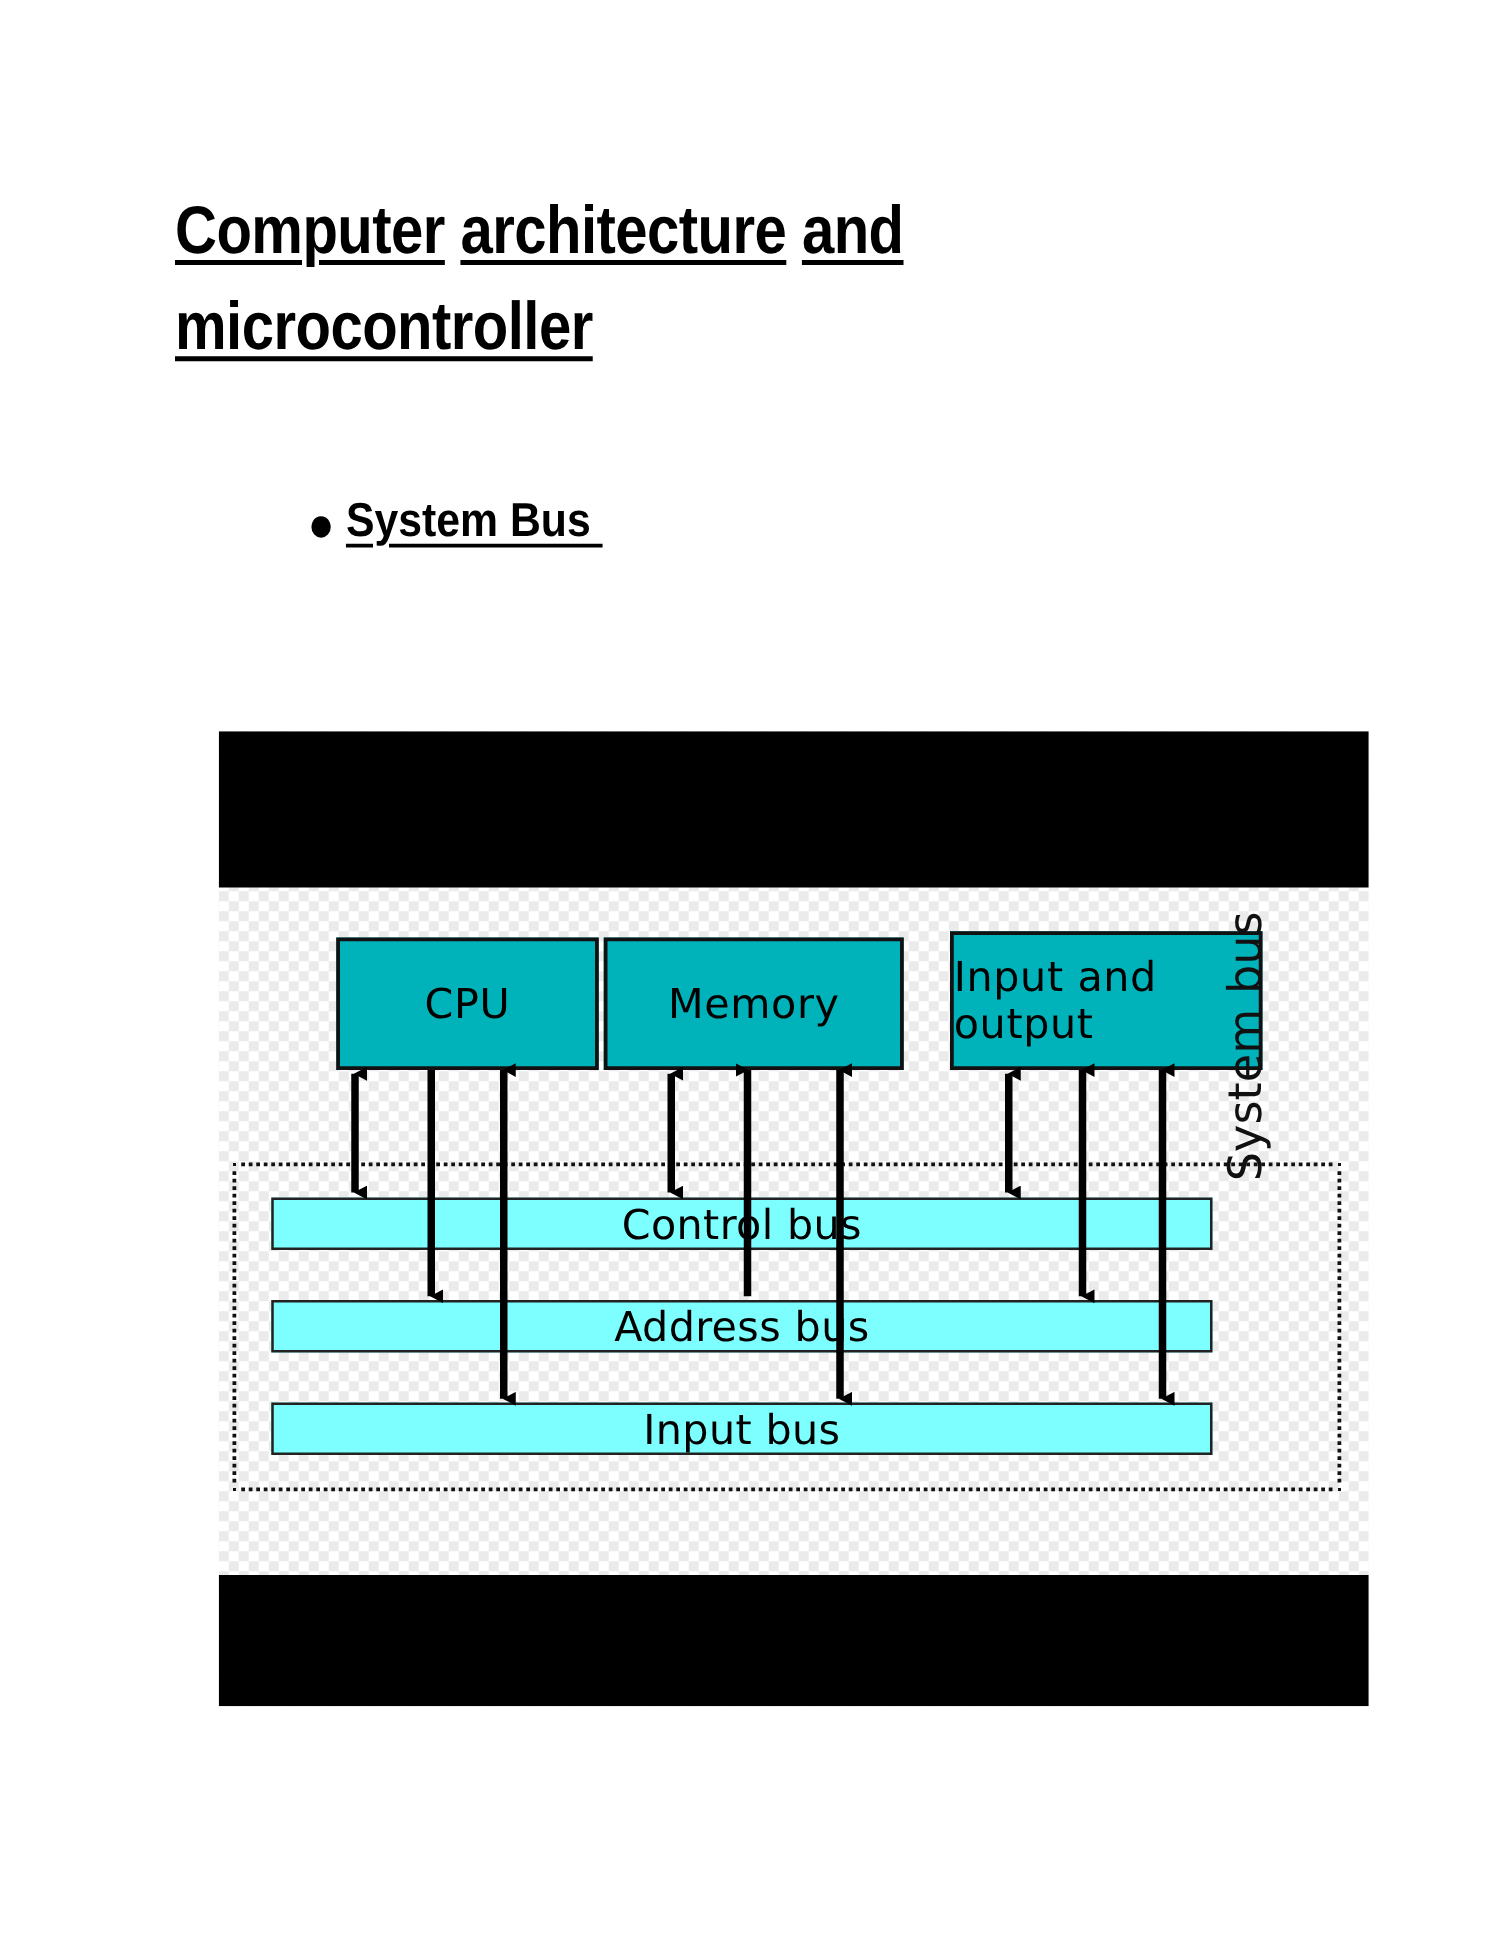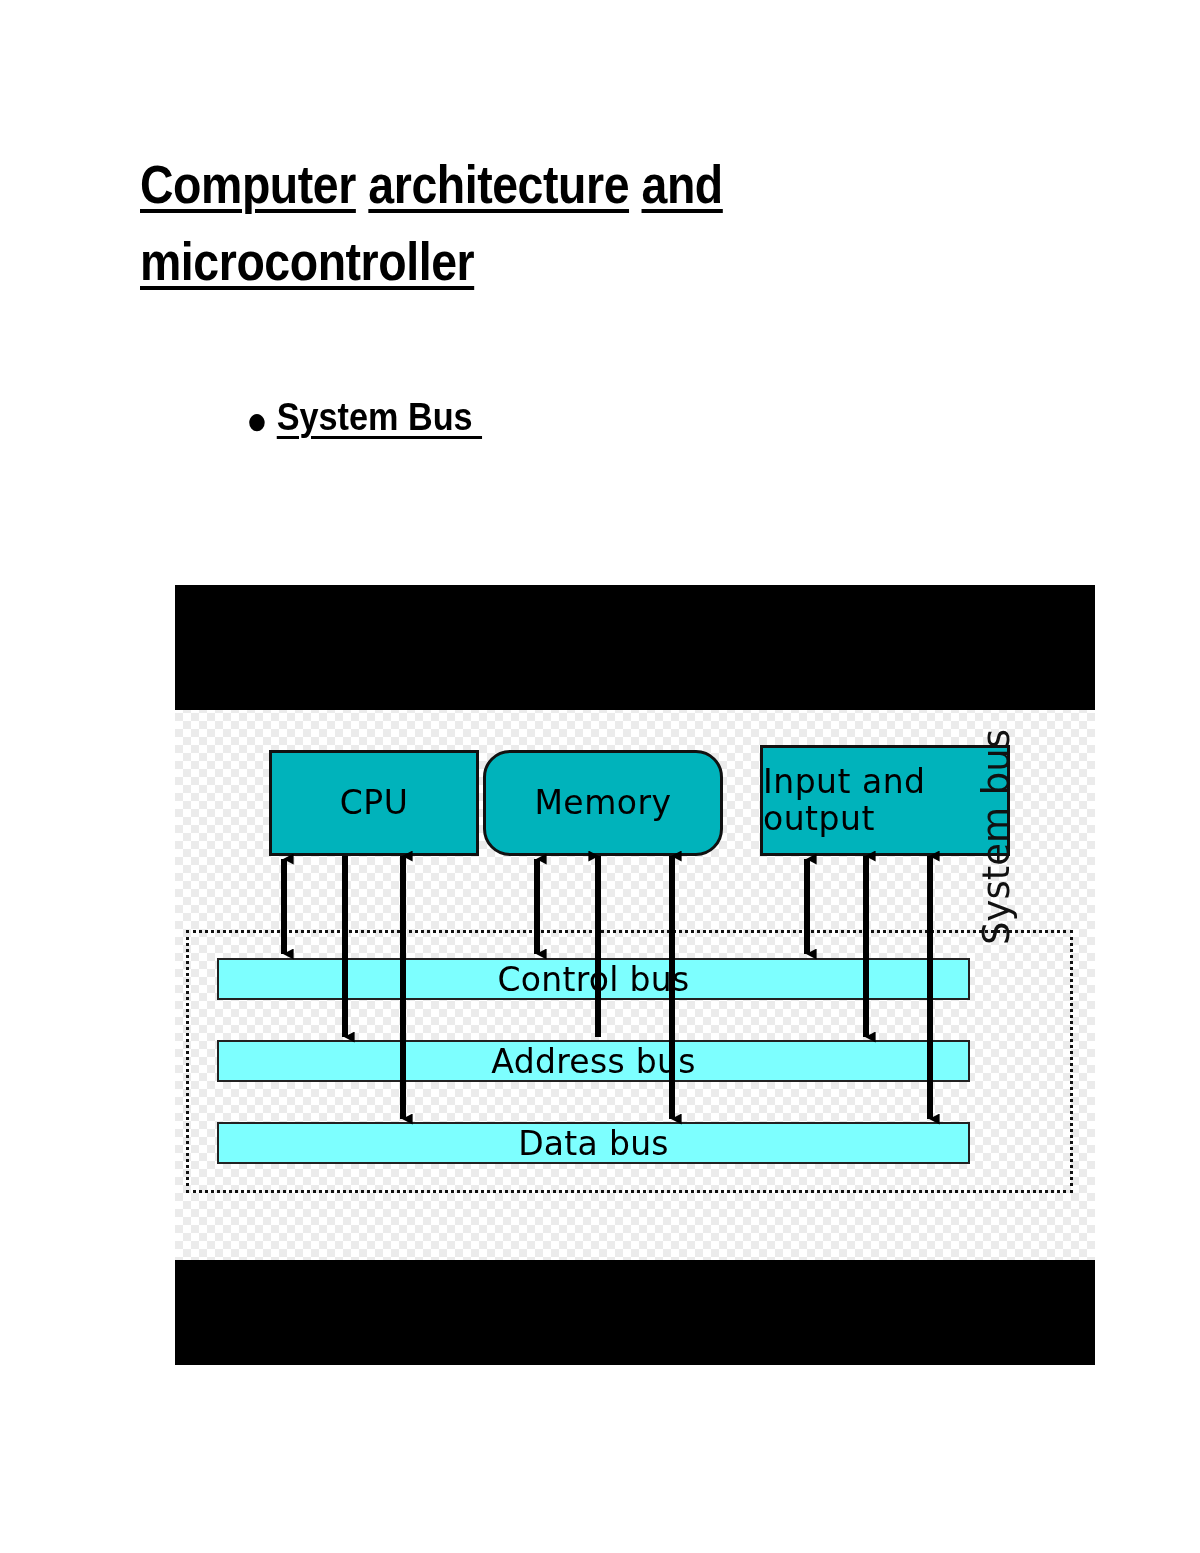--- a/index.html
+++ b/index.html
@@ -77,21 +77,21 @@
     color:#000;
     font-size:33px;
     font-family:"DejaVu Sans", sans-serif;
     letter-spacing:0.5px;
     line-height:1.12;
   }
   .compbox.center{justify-content:center;}
   .compbox.lefttext{justify-content:flex-start;}
 
   #box-cpu   {left:55px;  top:165px; width:210px; height:106px;margin-left:39px;}
-  #box-mem   {left:308px; top:165px; width:240px; height:106px;border-radius:27px;}
+  #box-mem   {left:308px; top:165px; width:240px; height:106px;}
   #box-io    {left:585px; top:160px; width:250px; height:111px;}
 
   
   #sysbus-frame{
     position:absolute;
     left:11px; top:345px; width:887px; height:263px;
     border:3px dotted #111;
     box-sizing:border-box;
   }
   #sysbus-label{
@@ -162,21 +162,21 @@
   <div id="sysbus-frame"></div>
   <div id="sysbus-label">System bus</div>
 
   <div class="busbar" id="bar-control">
     <span>Control bus</span>
   </div>
   <div class="busbar" id="bar-address">
     <span>Address bus</span>
   </div>
   <div class="busbar" id="bar-data">
-    <span>Data bus</span>
+    <span>Input bus</span>
   </div>
 
   <svg id="arrows" viewBox="0 0 920 780">
     <defs>
       <marker id="ah-up" markerWidth="11" markerHeight="11" refX="5.5" refY="9.6" orient="auto-start-reverse" markerUnits="userSpaceOnUse">
         <path d="M5.5 0 L11 10.5 L0 10.5 Z" fill="#000"></path>
       </marker>
       <marker id="ah-dn" markerWidth="11" markerHeight="11" refX="5.5" refY="9.6" orient="auto" markerUnits="userSpaceOnUse">
         <path d="M5.5 10.5 L0 0 L11 0 Z" fill="#000"></path>
       </marker>

